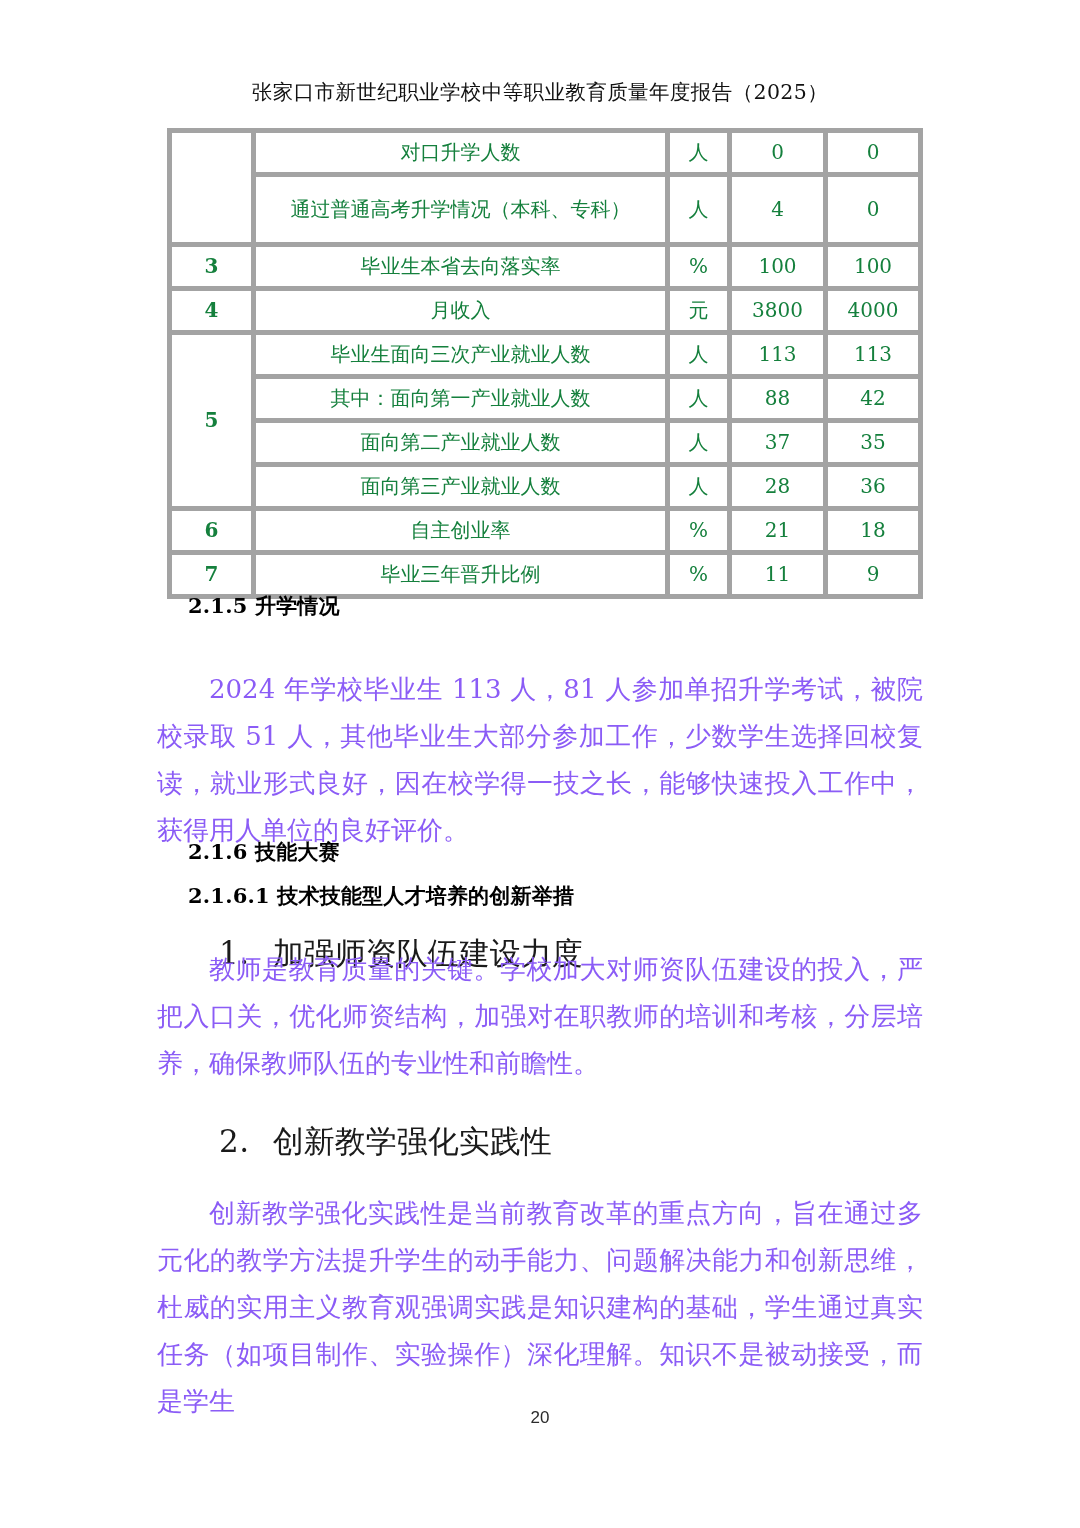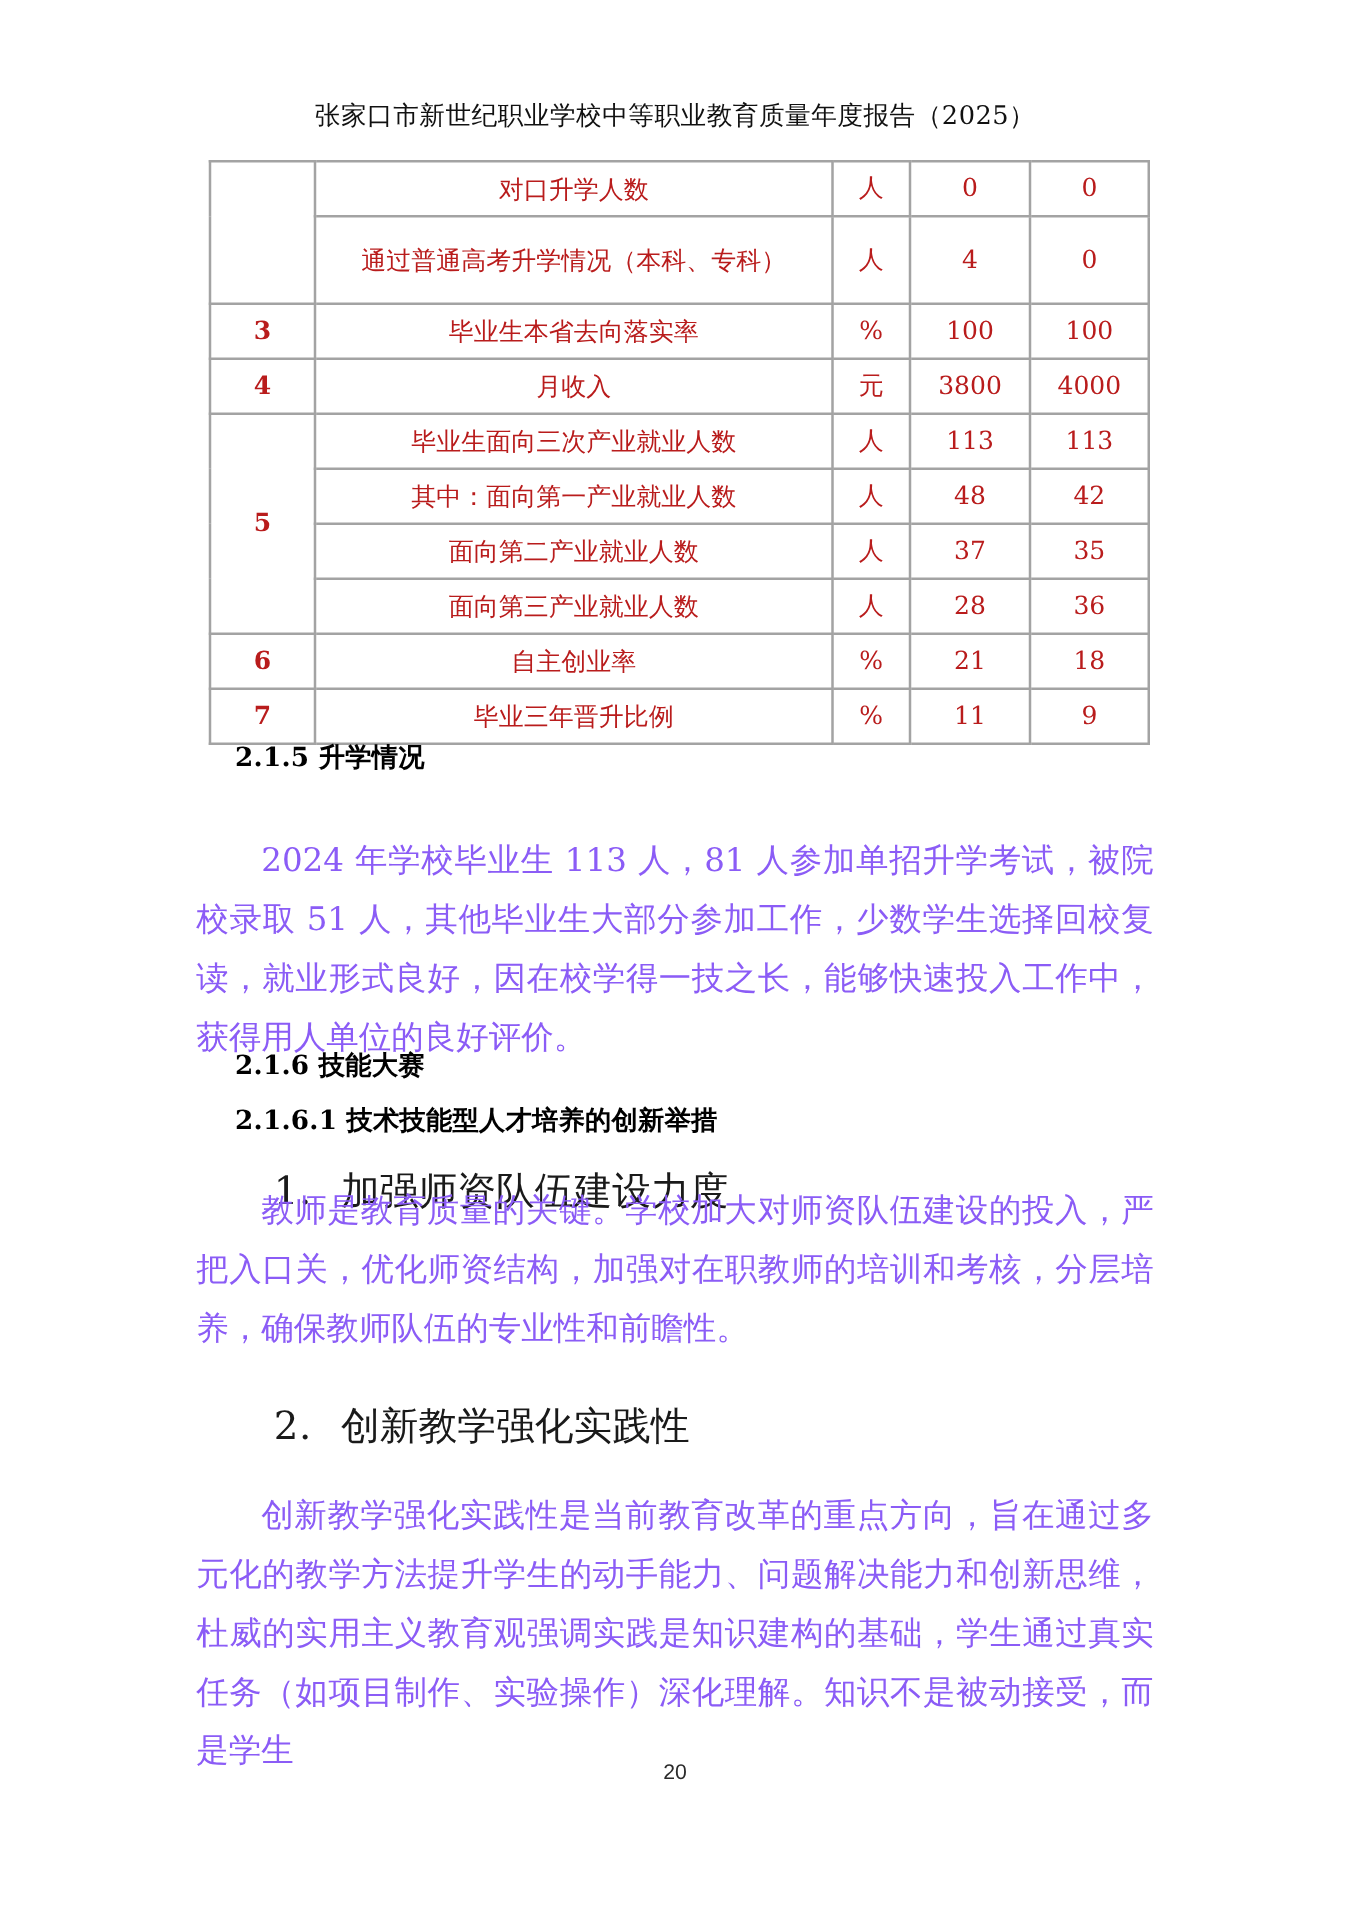--- a/index.html
+++ b/index.html
@@ -39,23 +39,23 @@
   
   .data-table {
     position: absolute;
     top: 128px;
     left: 167px;
     width: 751px;
     border-collapse: collapse;
     table-layout: fixed;
   }
   .data-table td {
-    border: 2px solid #a3a3a3;
+    border: 5px solid #a3a3a3;
     font-size: 20px;
-    color: #b91c1c;
+    color: #15803d;
     text-align: center;
     vertical-align: middle;
     padding: 0 4px;
     line-height: 1.38;
   }
   .col-no    { width: 84px; }
   .col-item  { width: 414px; }
   .col-unit  { width: 62px; }
   .col-v1    { width: 96px; }
   .col-v2    { width: 95px; }
@@ -195,21 +195,21 @@
         <td>人</td>
         <td>113</td>
         <td>113</td>
       </tr>
 
       <tr class="row-h1">
         <td>
             <span class="item-text">其中：面向第一产业就业人数</span>
           </td>
         <td>人</td>
-        <td>48</td>
+        <td>88</td>
         <td>42</td>
       </tr>
 
       <tr class="row-h1">
         <td>
             <span class="item-text">面向第二产业就业人数</span>
           </td>
         <td>人</td>
         <td>37</td>
         <td>35</td>

